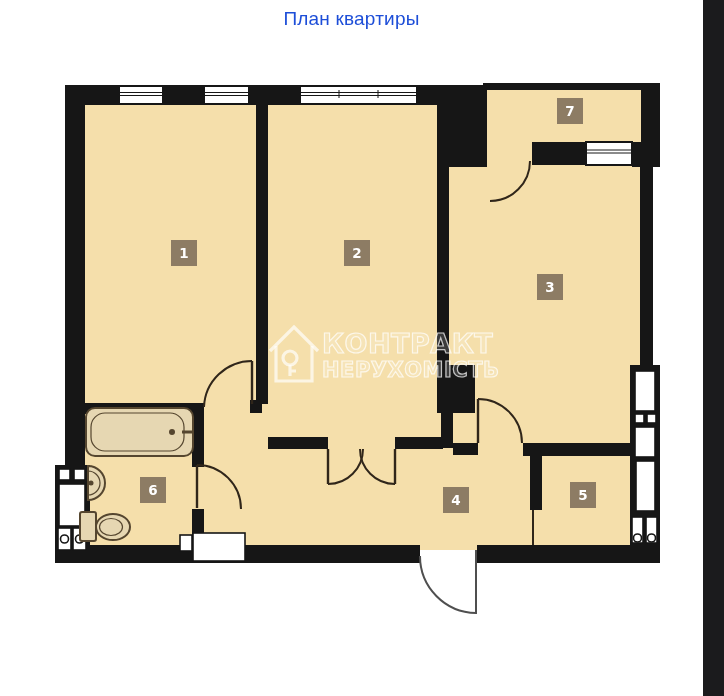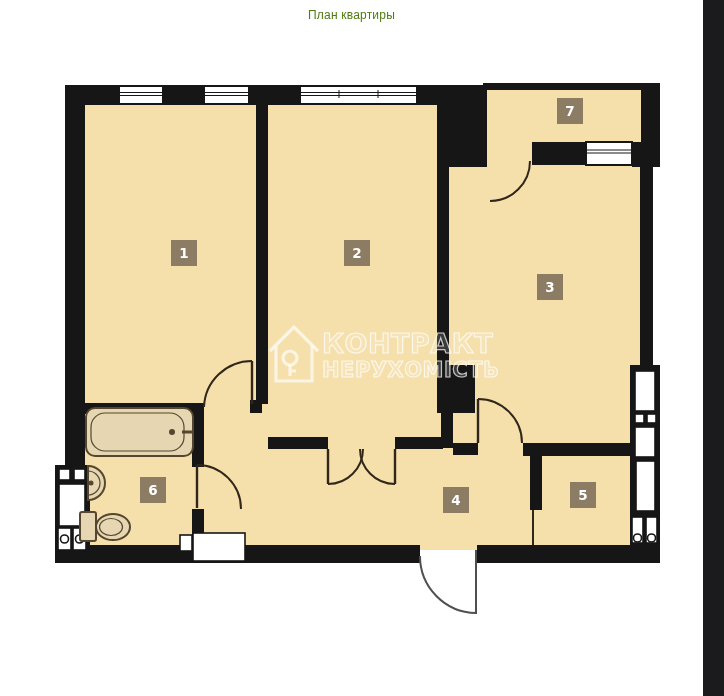--- a/index.html
+++ b/index.html
@@ -1,19 +1,19 @@
 <!DOCTYPE html>
 <html><head>
 <meta charset="utf-8">
 <style>
   html,body{margin:0;padding:0;background:#ffffff;}
   .page{position:relative;width:724px;height:696px;background:#ffffff;overflow:hidden;
         font-family:"Liberation Sans","DejaVu Sans",sans-serif;}
   .title{position:absolute;top:8px;left:0;width:703px;text-align:center;
-         font-size:12px;color:#4d7c0f;letter-spacing:0.2px;}
+         font-size:19px;color:#1d4ed8;letter-spacing:0.2px;}
   .side-strip{position:absolute;top:0;right:0;width:21px;height:696px;background:#1b1b1d;}
   svg.plan{position:absolute;left:0;top:0;}
   .floor{fill:#f5dfab;}
   .wall{fill:#161616;}
   .win{fill:#ffffff;stroke:#161616;stroke-width:2;}
   .winline{stroke:#161616;stroke-width:1;}
   .inset{fill:#ffffff;stroke:#161616;stroke-width:1.6;}
   .riser{fill:none;stroke:#161616;stroke-width:1.6;}
   .door{fill:none;stroke:#30261a;stroke-width:2;}
   .leaf{stroke:#30261a;stroke-width:2.4;}

